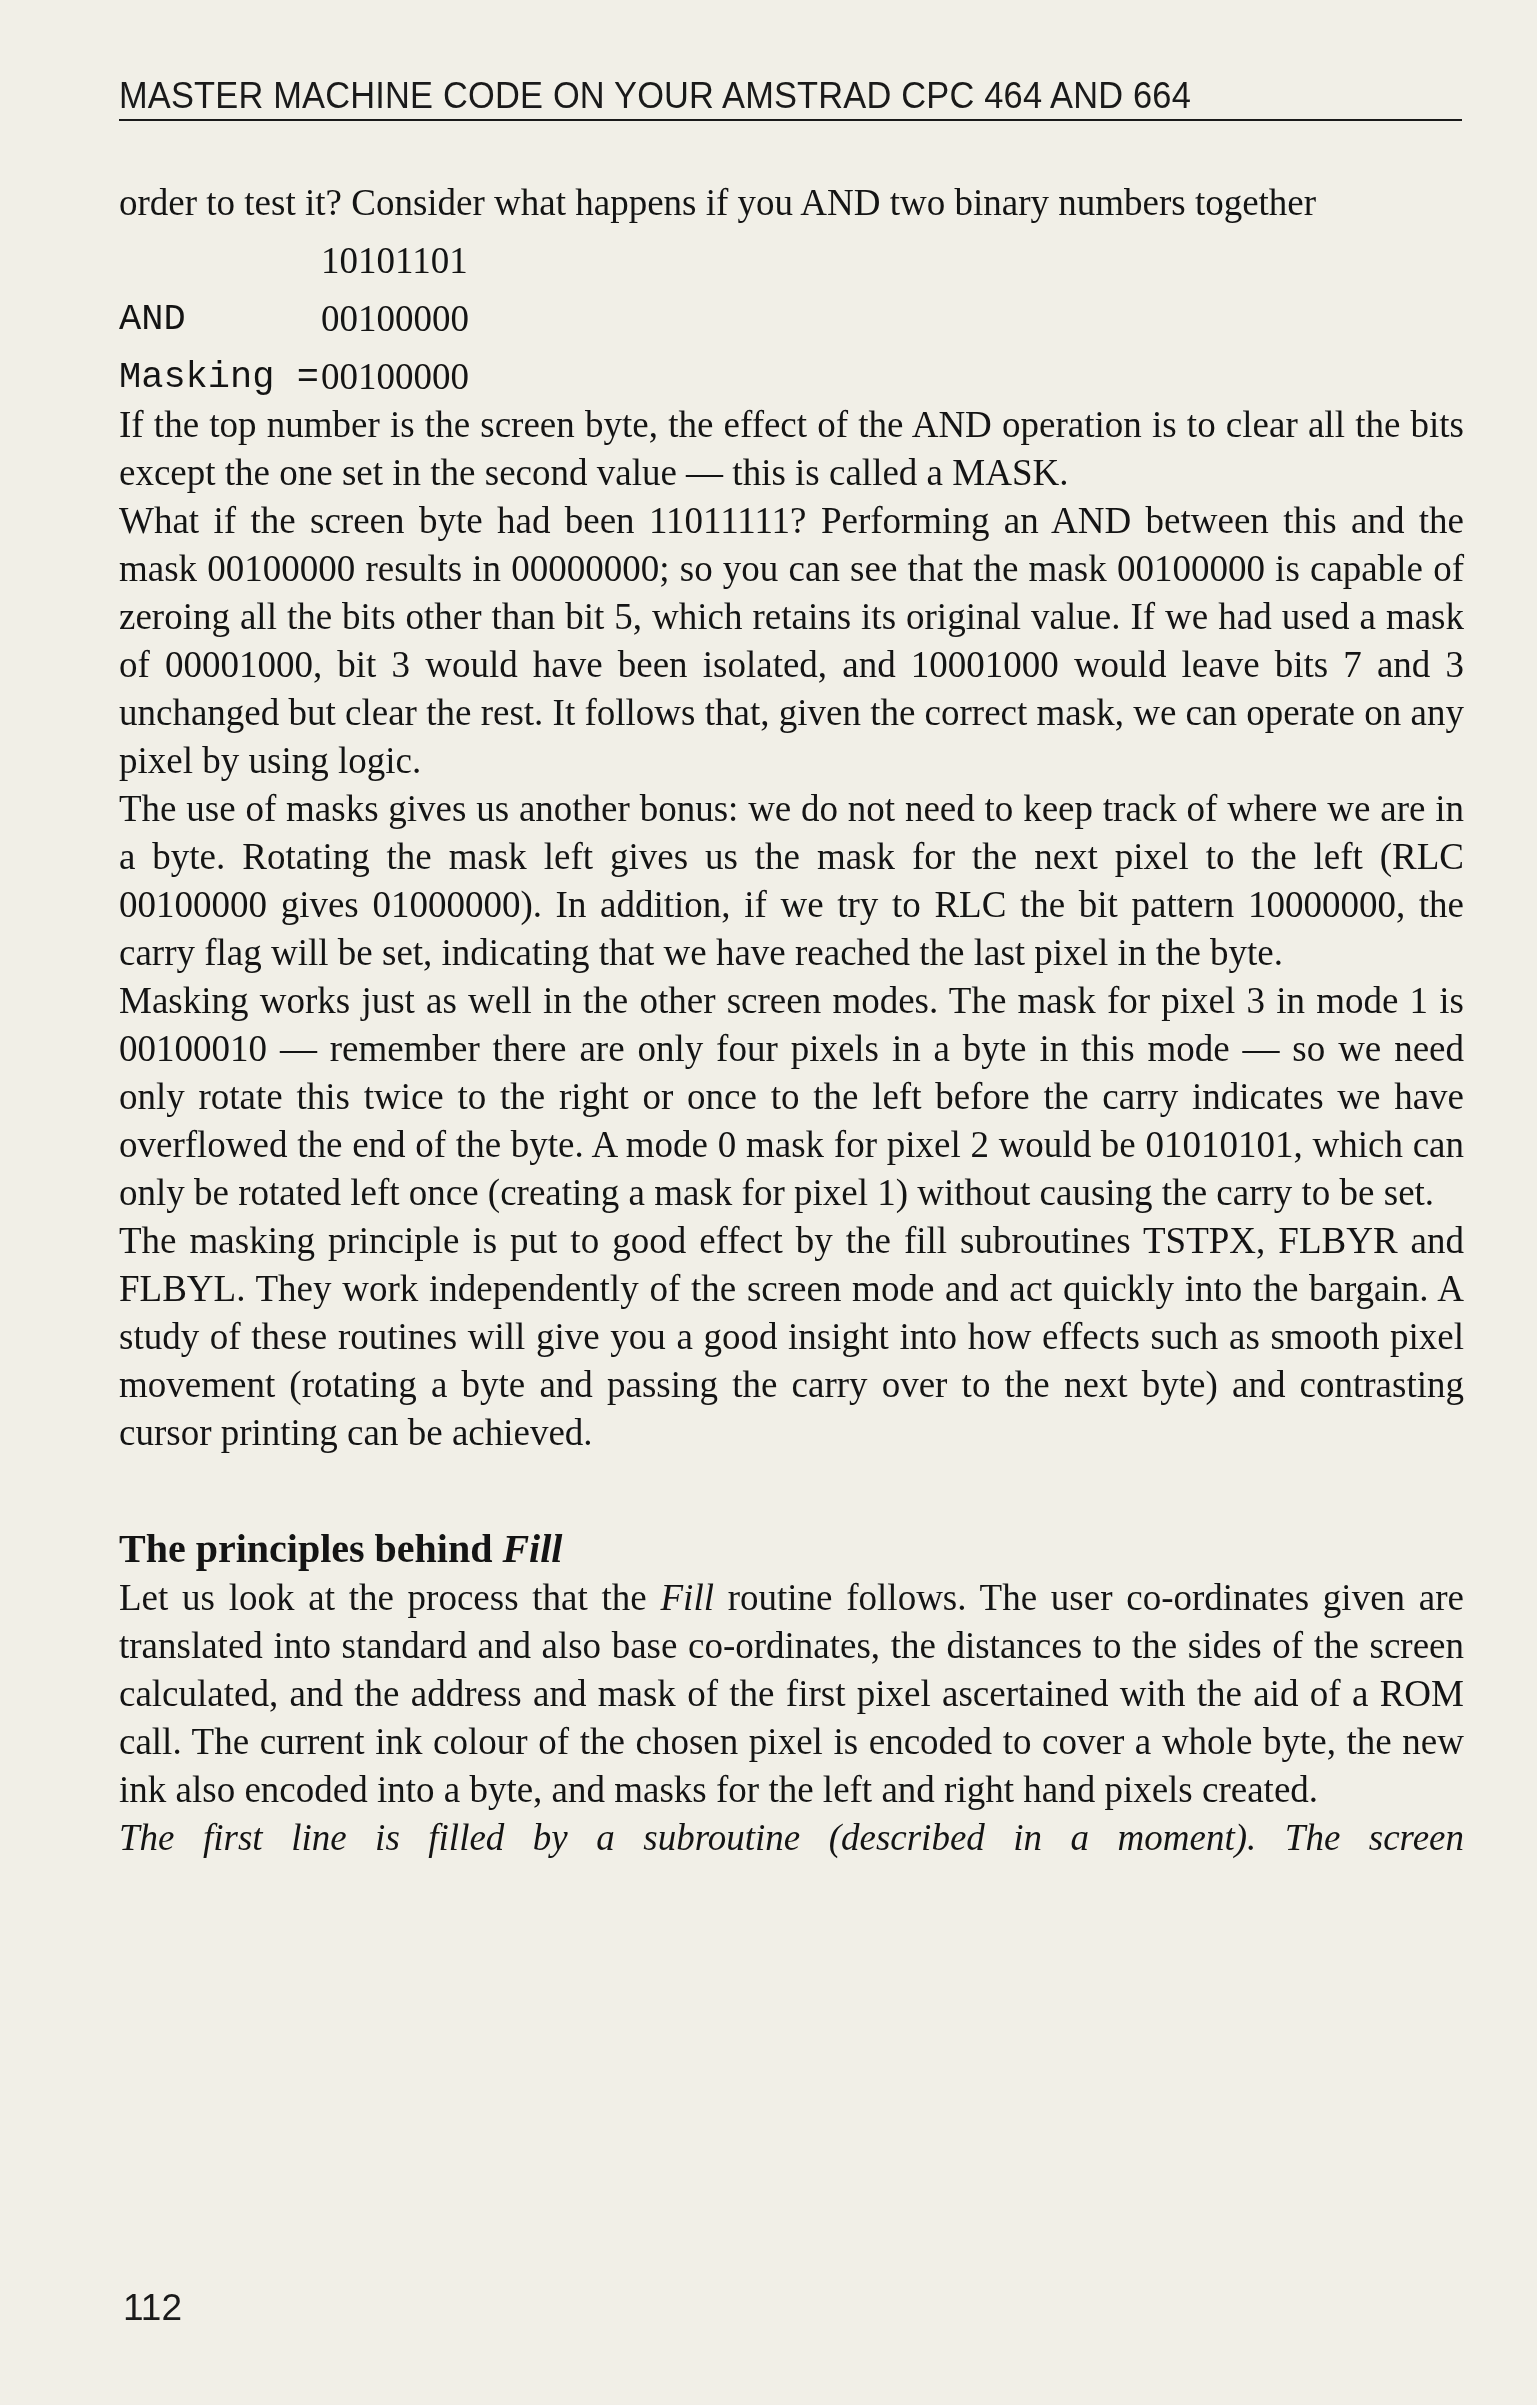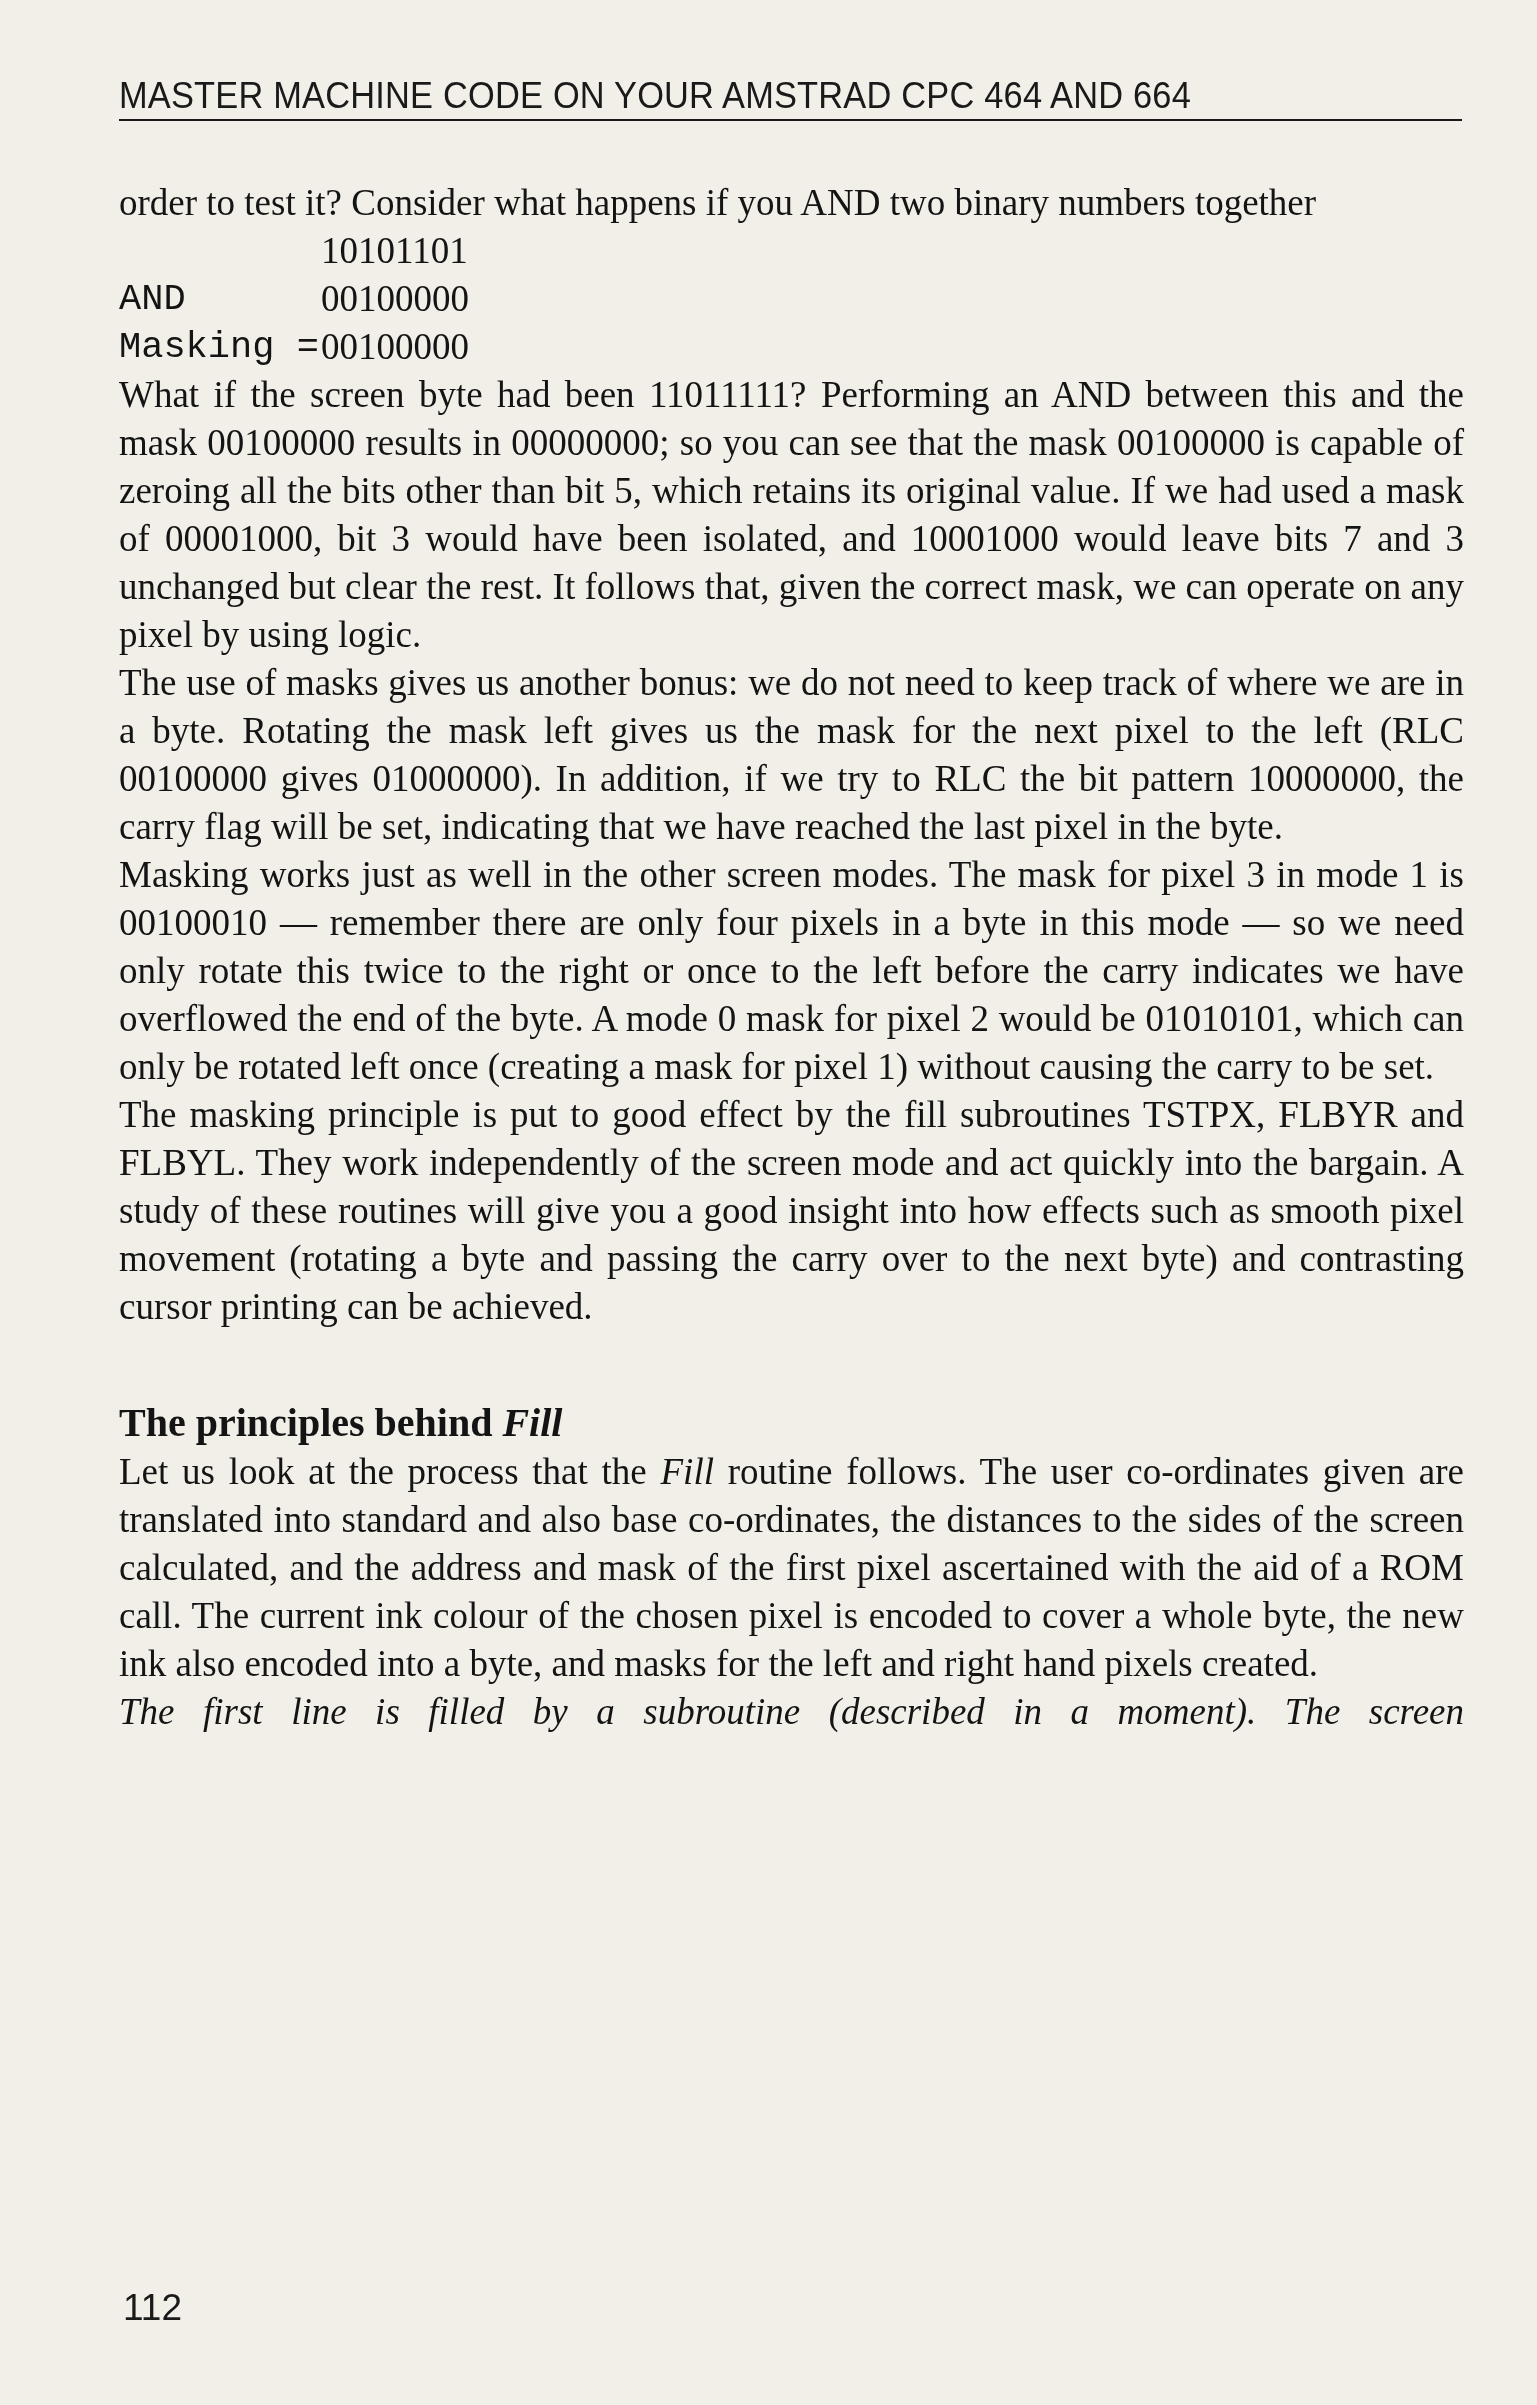--- a/index.html
+++ b/index.html
@@ -45,20 +45,21 @@
   .body-text p {
     margin: 0;
   }
   .calc {
     margin: 0;
     padding: 0;
   }
   .calc-row {
     display: flex;
     height: 48px;
+    margin-top: 10px;
   }
   .calc-label {
     width: 202px;
     font-family: Liberation Mono, monospace;
   }
   .heading {
     font-family: "Liberation Serif", serif;
     font-weight: bold;
     font-size: 40px;
     margin-top: 67px;
@@ -92,20 +93,21 @@
     <div class="calc-row">
       <span class="calc-label">AND</span>
       <span>00100000</span>
     </div>
     <div class="calc-row">
       <span class="calc-label">Masking =</span>
       <span>00100000</span>
     </div>
   </div>
 
+  <p>If the top number is the screen byte, the effect of the AND operation is to clear all the bits except the one set in the second value — this is called a MASK.</p>
   <p>What if the screen byte had been 11011111? Performing an AND between this and the mask 00100000 results in 00000000; so you can see that the mask 00100000 is capable of zeroing all the bits other than bit 5, which retains its original value. If we had used a mask of 00001000, bit 3 would have been isolated, and 10001000 would leave bits 7 and 3 unchanged but clear the rest. It follows that, given the correct mask, we can operate on any pixel by using logic.</p>
   <p>The use of masks gives us another bonus: we do not need to keep track of where we are in a byte. Rotating the mask left gives us the mask for the next pixel to the left (RLC 00100000 gives 01000000). In addition, if we try to RLC the bit pattern 10000000, the carry flag will be set, indicating that we have reached the last pixel in the byte.</p>
   <p>Masking works just as well in the other screen modes. The mask for pixel 3 in mode 1 is 00100010 — remember there are only four pixels in a byte in this mode — so we need only rotate this twice to the right or once to the left before the carry indicates we have overflowed the end of the byte. A mode 0 mask for pixel 2 would be 01010101, which can only be rotated left once (creating a mask for pixel 1) without causing the carry to be set.</p>
   <p>The masking principle is put to good effect by the fill subroutines TSTPX, FLBYR and FLBYL. They work independently of the screen mode and act quickly into the bargain. A study of these routines will give you a good insight into how effects such as smooth pixel movement (rotating a byte and passing the carry over to the next byte) and contrasting cursor printing can be achieved.</p>
 
   <div class="heading"><span>The principles behind </span><i>Fill</i></div>
 
   <p><span>Let us look at the process that the </span><i>Fill</i><span> routine follows. The user co-ordinates given are translated into standard and also base co-ordinates, the distances to the sides of the screen calculated, and the address and mask of the first pixel ascertained with the aid of a ROM call. The current ink colour of the chosen pixel is encoded to cover a whole byte, the new ink also encoded into a byte, and masks for the left and right hand pixels created.</span></p>
   <p style="text-align-last: justify; font-style: italic;">The first line is filled by a subroutine (described in a moment). The screen</p>
 </div>

